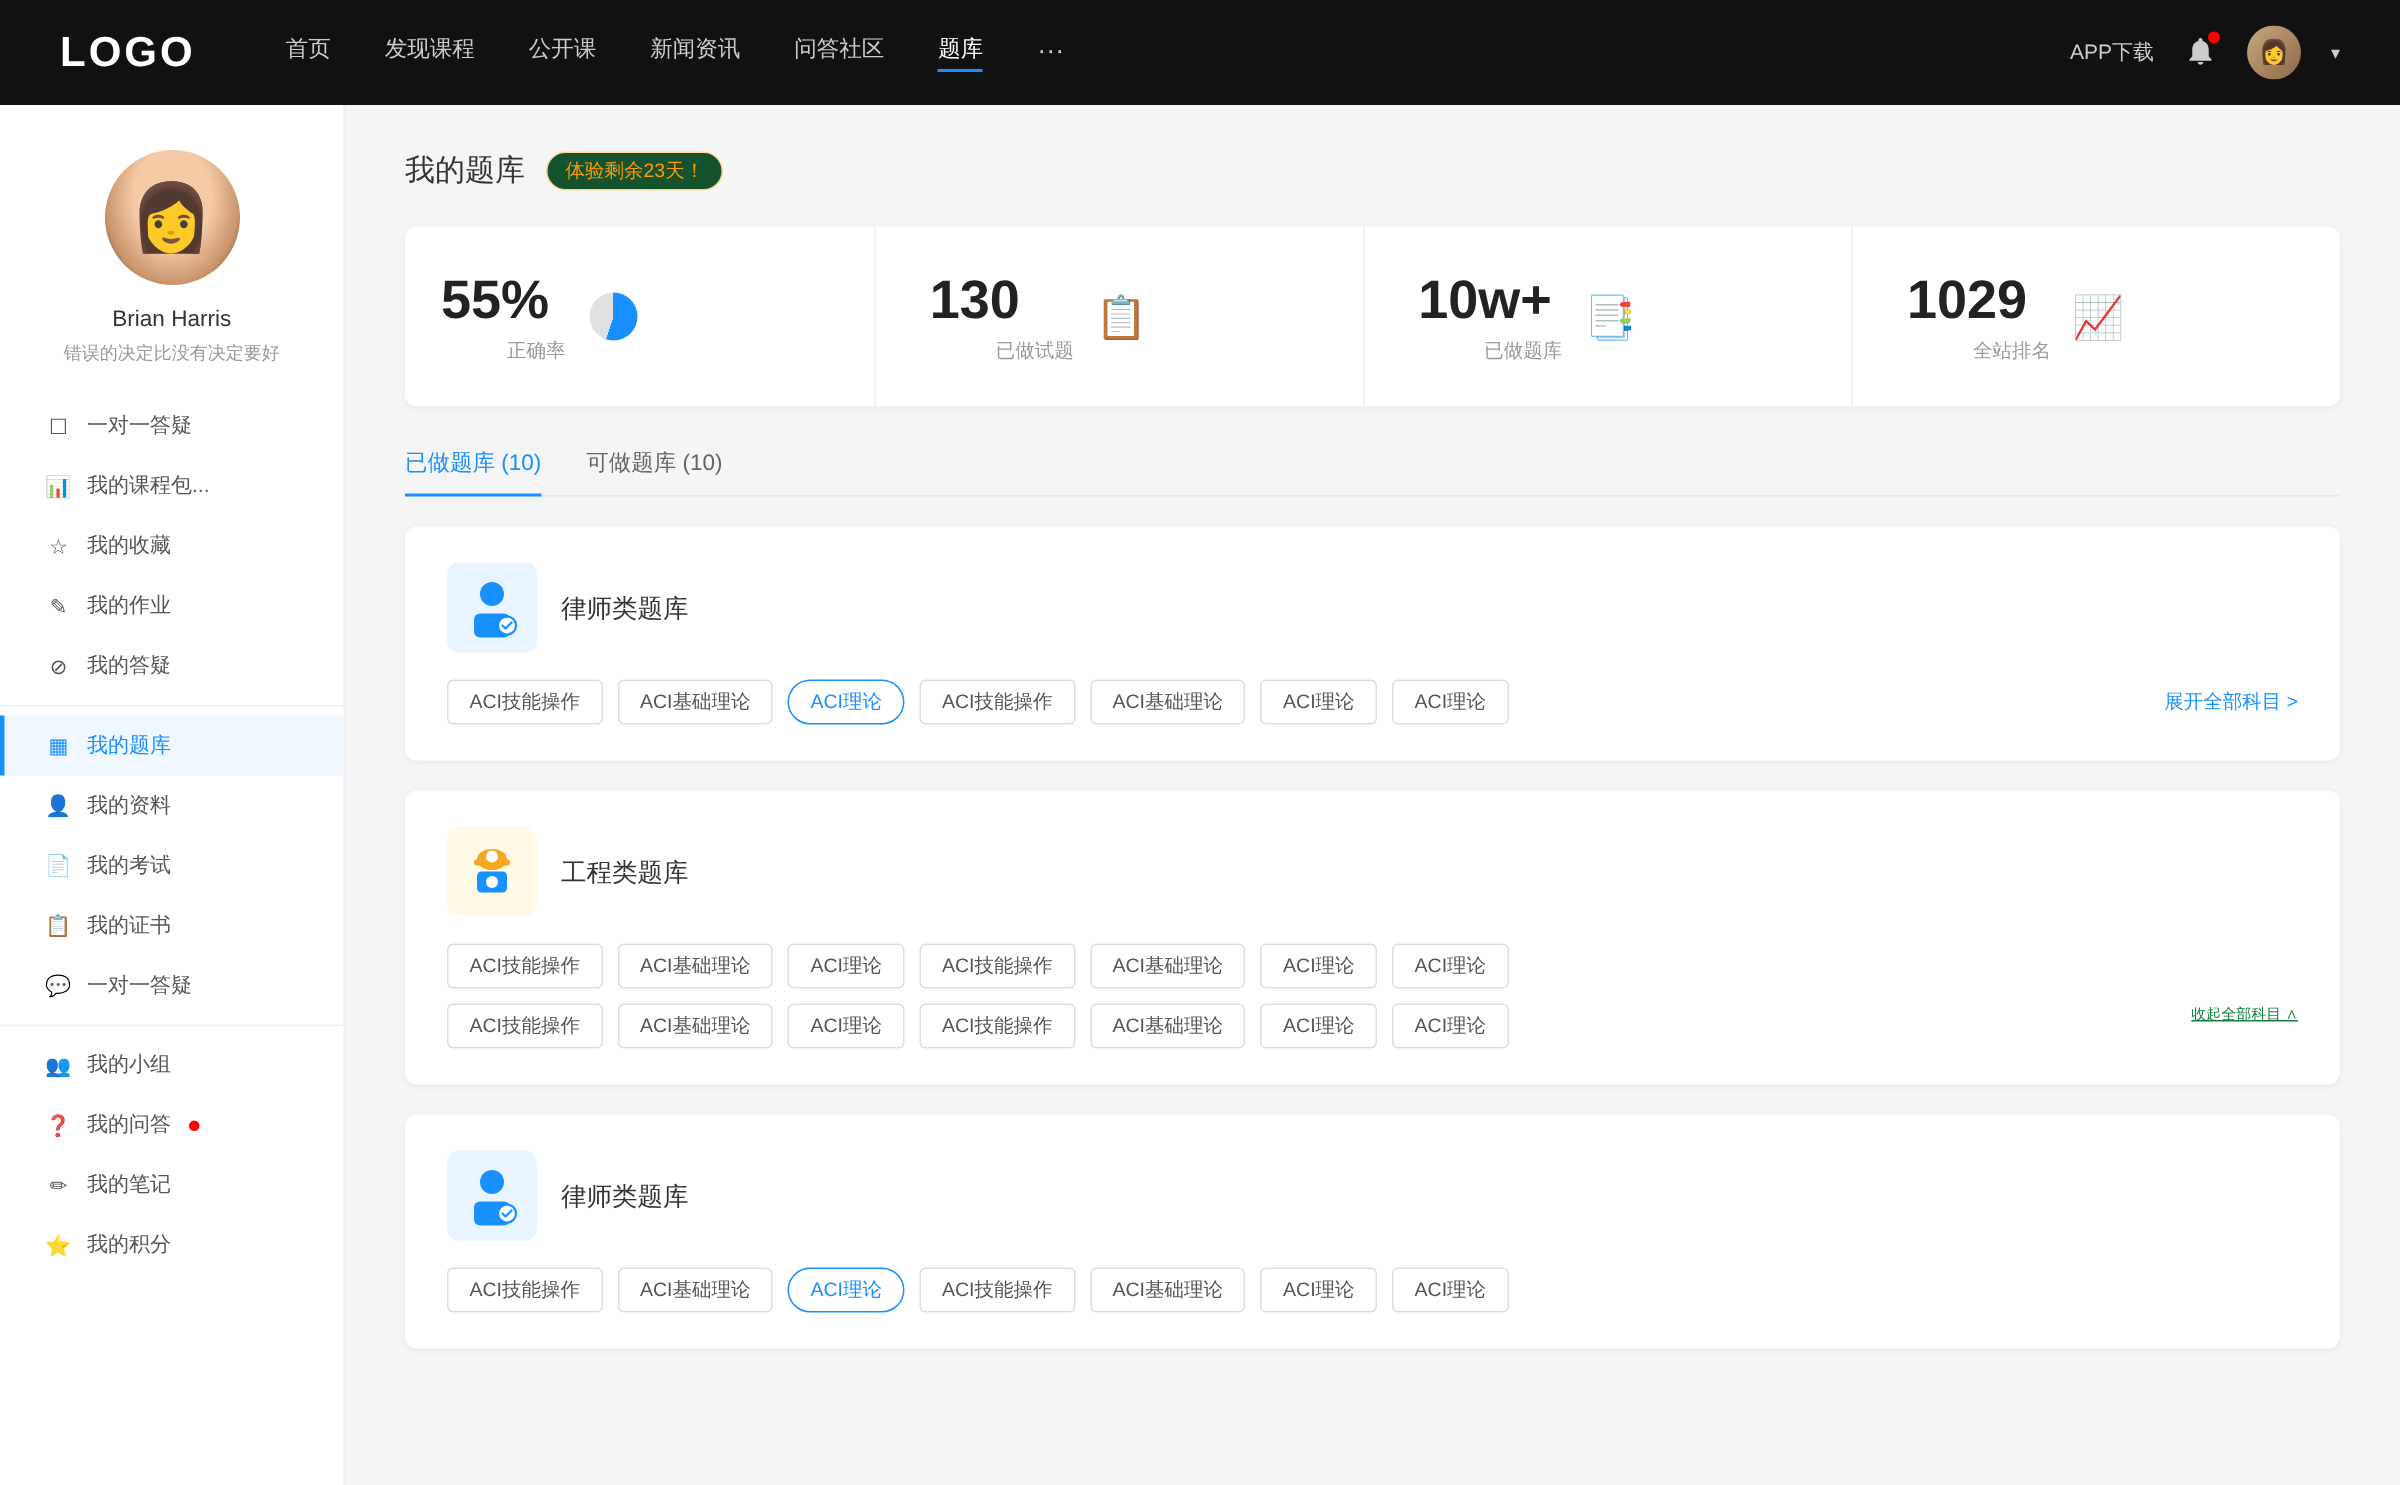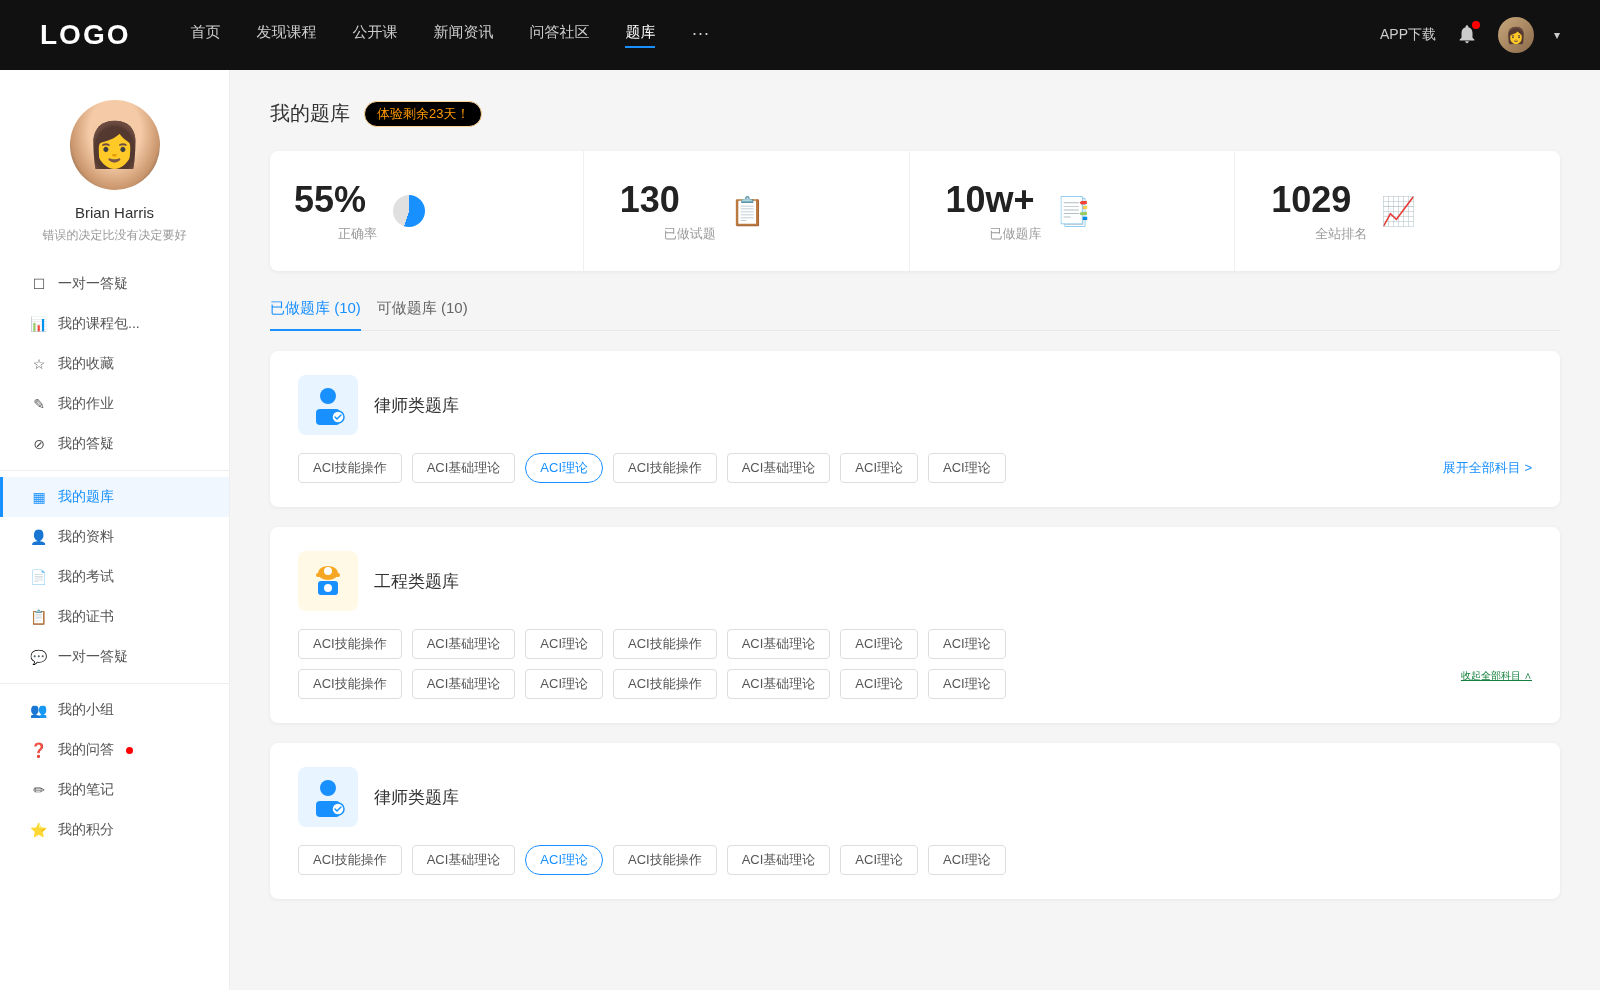--- a/index.html
+++ b/index.html
@@ -66,21 +66,21 @@
     .sidebar-divider { border: none; border-top: 1px solid #eee; margin: 6px 0; }
     .sidebar-badge { width: 7px; height: 7px; background: #f00; border-radius: 50%; margin-left: 2px; display: inline-block; }
 
     
     .main-content { flex: 1; padding: 30px 40px; background: #f5f5f5; overflow-y: auto; }
 
     
     .page-title-row { display: flex; align-items: center; gap: 14px; margin-bottom: 24px; }
     .page-title { font-size: 20px; font-weight: 500; color: #333; }
     .trial-badge {
-      background: #000000; color: #f90; border: 1px solid #ffd591;
+      background: #14532d; color: #f90; border: 1px solid #ffd591;
       border-radius: 20px; padding: 3px 12px; font-size: 13px;
     }
 
     
     .stats-row {
       display: flex; gap: 12px;
       background: #fff; border-radius: 8px;
       overflow: hidden; margin-bottom: 28px;
       box-shadow: 0 1px 4px rgba(0,0,0,0.06);
     }
@@ -88,21 +88,21 @@
       flex: 1; padding: 28px 24px;
       display: flex; align-items: center; gap: 14px;
       border-right: 1px solid #f0f0f0;
     }
     .stat-item:last-child { border-right: none; }
     .stat-number { font-size: 36px; font-weight: 600; color: #222; }
     .stat-label { font-size: 13px; color: #999; margin-top: 4px; margin-left: 44px; }
     .stat-icon { width: 36px; height: 36px; display: flex; align-items: center; justify-content: center; border-radius: 50%; flex-shrink: 0; }
 
     
-    .tabs-row { display: flex; gap: 16px; margin-bottom: 20px; border-bottom: 1px solid #e8e8e8; }
+    .tabs-row { display: flex; gap: 30px; margin-bottom: 20px; border-bottom: 1px solid #e8e8e8; }
     .tab-item {
       font-size: 15px; color: #666; cursor: pointer; padding-bottom: 12px;
       position: relative;
     }
     .tab-item.active { color: #1890ff; font-weight: 500; }
     .tab-item.active::after {
       content: '';
       position: absolute; bottom: -1px; left: 0; right: 0; height: 2px;
       background: #1890ff;
     }

